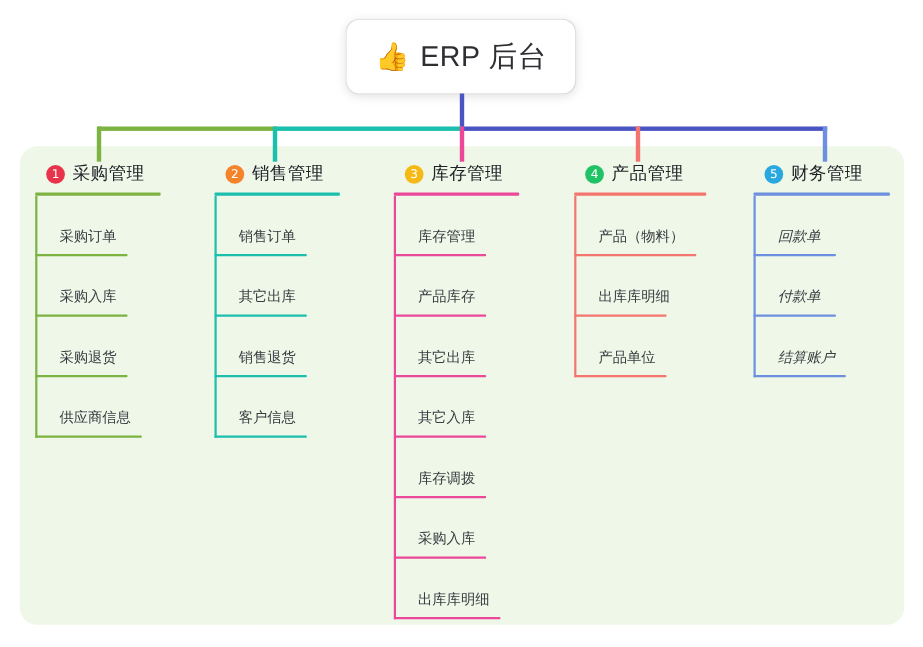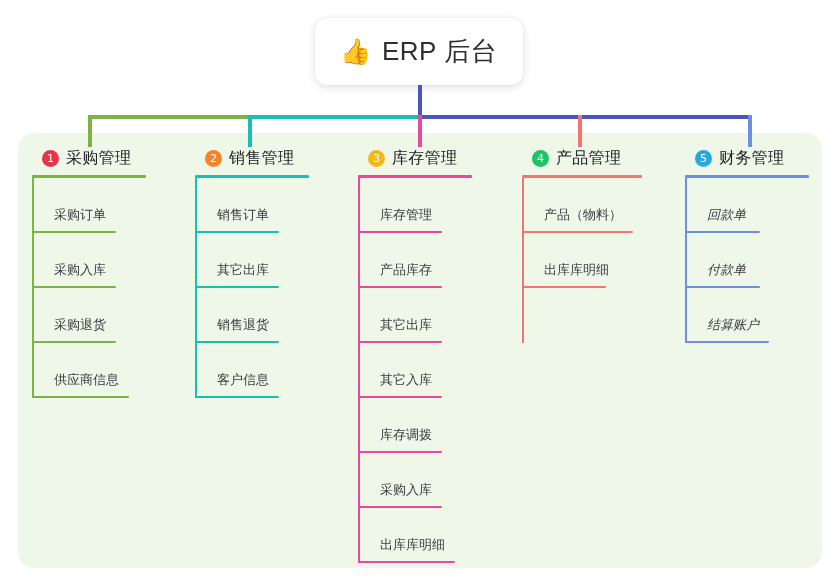--- a/index.html
+++ b/index.html
@@ -262,20 +262,24 @@
         <div class="items" style="height: 151px;">
           <div class="stem" style="background: rgb(244, 117, 110); height: 165px;"></div>
           <div class="item">
             <span class="item-label">产品（物料）</span>
             <div class="item-rule" style="background: rgb(244, 117, 110); width: 111px;"></div>
           </div>
           <div class="item">
             <span class="item-label">出库库明细</span>
             <div class="item-rule" style="background: rgb(244, 117, 110); width: 84px;"></div>
           </div>
+          <div class="item">
+            <span class="item-label">产品单位</span>
+            <div class="item-rule" style="background: rgb(244, 117, 110); width: 84px;"></div>
+          </div>
         </div>
       </div>
       <div class="col" style="left: 685px;">
         <div class="col-head">
           <span class="badge" style="background: rgb(41, 168, 224);">5</span>
           <span class="col-title">财务管理</span>
         </div>
         <div class="head-rule" style="background: rgb(109, 143, 224); width: 124px;"></div>
         <div class="items" style="height: 165px; font-style: italic;">
           <div class="stem" style="background: rgb(109, 143, 224); height: 165px;"></div>

